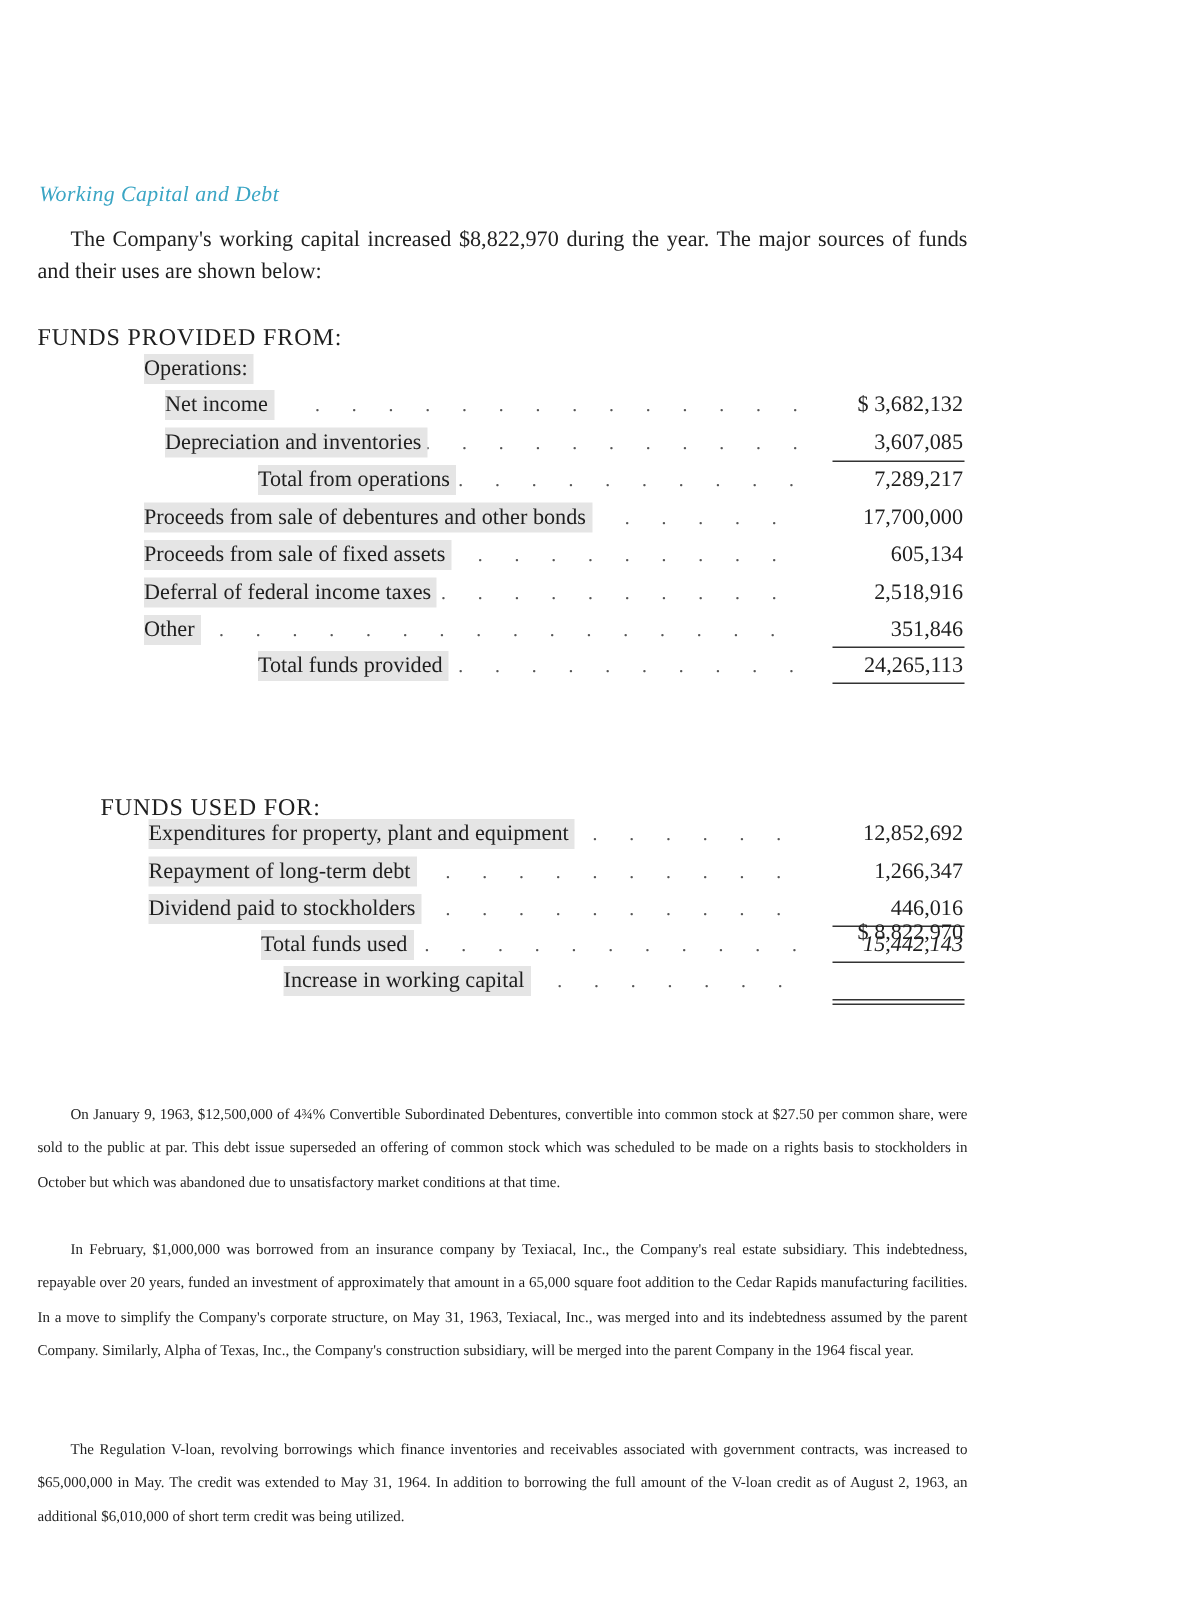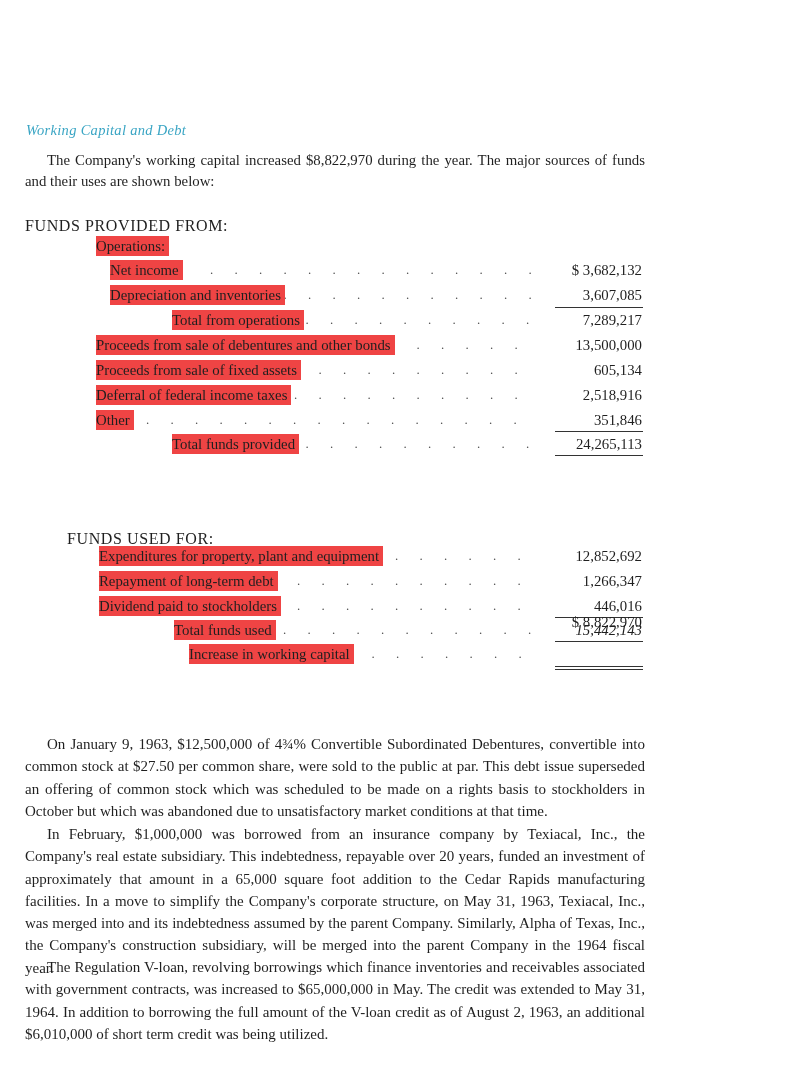--- a/index.html
+++ b/index.html
@@ -18,33 +18,33 @@
     font-size: 14.8px; line-height: 21px; text-indent: 22px;
     text-align: justify;
   }
   .section-label {
     position: absolute; left: 25px;
     font-size: 16px; letter-spacing: 0.6px; text-transform: uppercase;
   }
   .fin-row {
     position: absolute; height: 20px; font-size: 14.8px; line-height: 20px;
   }
-  .fin-row .label { position: absolute; white-space: nowrap; background: #ef4444; padding-right: 4px; text-align: right; }
+  .fin-row .label { position: absolute; white-space: nowrap; background: #e5e5e5; padding-right: 4px; text-align: right; }
   .fin-row .dots {
     position: absolute; right: 0; top: 0; white-space: nowrap; overflow: hidden;
     letter-spacing: 9px; color: #555; font-size: 13px;
   }
   .fin-row .value {
     position: absolute; text-align: right; white-space: nowrap;
   }
   .rule { position: absolute; height: 0; border-top: 1px solid #333; }
   .rule.double { height: 2px; border-top: 1px solid #333; border-bottom: 1px solid #333; }
   .para {
     position: absolute; left: 25px; width: 620px;
-    font-size: 15px; line-height: 22.3px; text-indent: 22px;
+    font-size: 10px; line-height: 22.3px; text-indent: 22px;
     text-align: justify;
   }
 </style>
 </head>
 <body>
 
 <div class="heading" style="color: rgb(58, 165, 196);">Working Capital and Debt</div>
 <div class="intro">The Company's working capital increased $8,822,970 during the year. The major sources of funds and their uses are shown below:</div>
 
 <div class="section-label" style="top:217px;">Funds provided from:</div>
@@ -75,21 +75,21 @@
 </div>
 <div class="fin-row" style="left:545px; top:310px; width:97px;">
     <span class="value" style="right:0;">7,289,217</span>
   </div>
 
 <div class="fin-row" style="left:96px; top:335px; width:439px;">
   <span class="dots" style="left:100px;">. . . . . . . . . . . . . . . . . . . . . . . . . . . .</span>
   <span class="label">Proceeds from sale of debentures and other bonds</span>
 </div>
 <div class="fin-row" style="left:545px; top:335px; width:97px;">
-    <span class="value" style="right:0;">13,500,000</span>
+    <span class="value" style="right:0;">17,700,000</span>
   </div>
 
 <div class="fin-row" style="left:96px; top:360px; width:439px;">
   <span class="dots" style="left:100px;">. . . . . . . . . . . . . . . . . . . . . . . . . . . .</span>
   <span class="label">Proceeds from sale of fixed assets</span>
 </div>
 <div class="fin-row" style="left:545px; top:360px; width:97px;">
     <span class="value" style="right:0;">605,134</span>
   </div>
 

